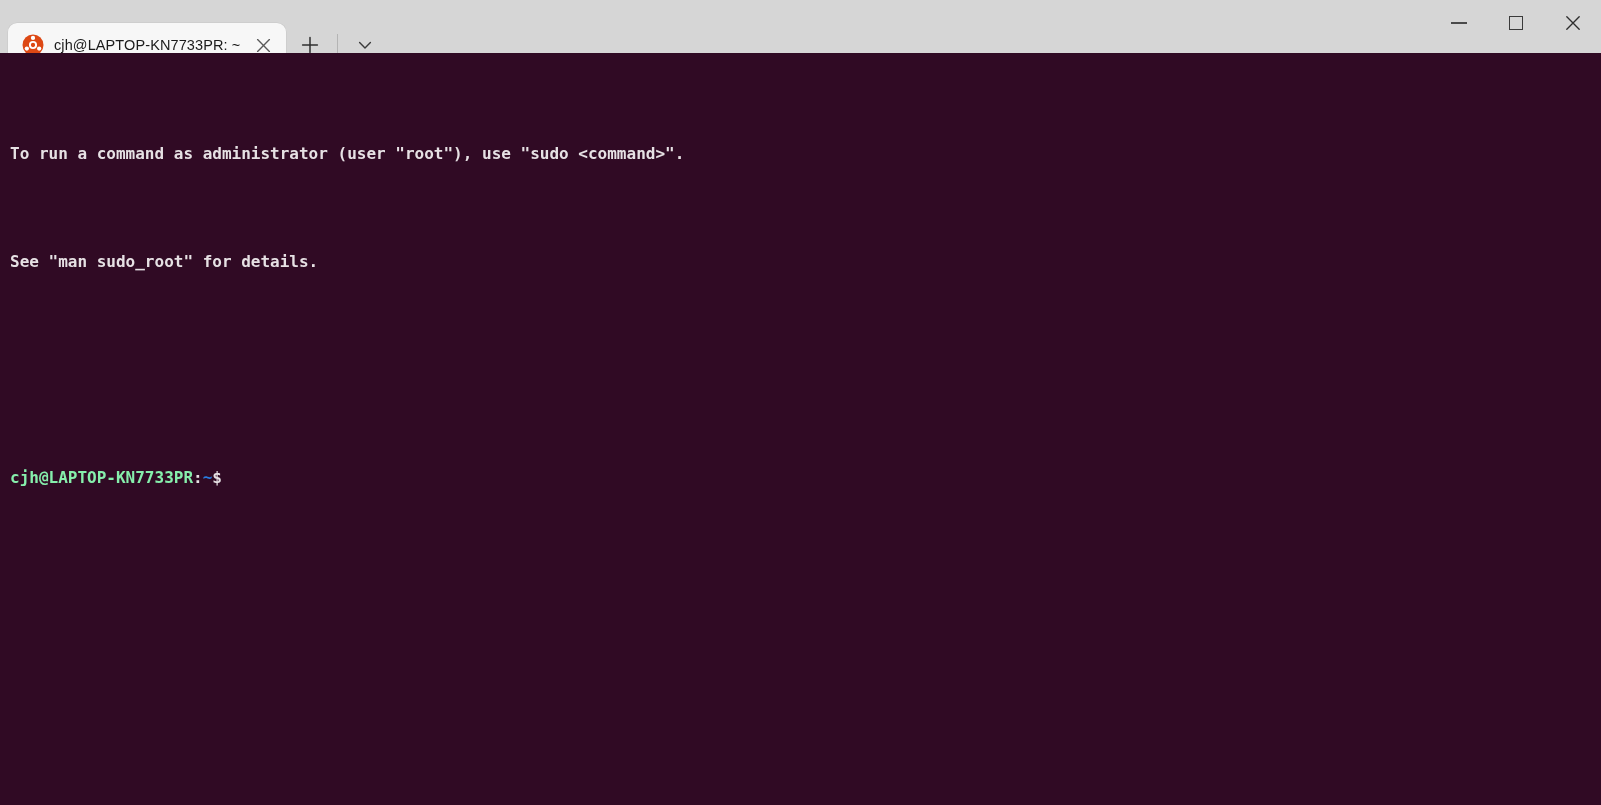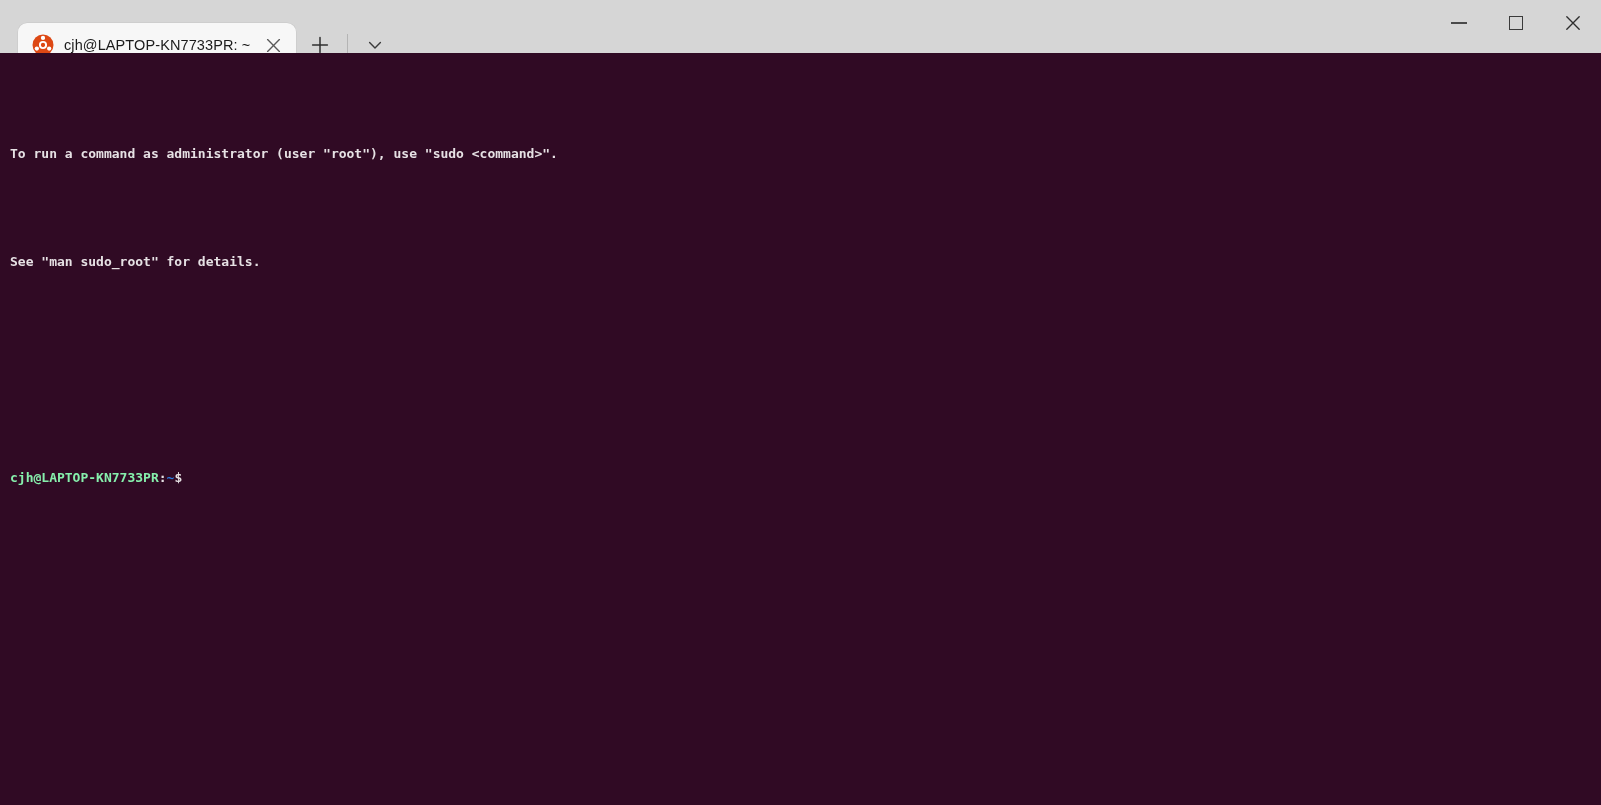--- a/index.html
+++ b/index.html
@@ -27,21 +27,21 @@
     left: 0;
     top: 0;
     width: 1601px;
     height: 53px;
     background: #d6d6d6;
     box-sizing: border-box;
   }
 
   .tabstrip {
     position: absolute;
-    left: 10px;
+    left: 0;
     top: 0;
     height: 67px;
     display: flex;
     align-items: flex-end;
   }
 
   .tab {
     position: relative;
     display: flex;
     align-items: center;
@@ -147,21 +147,21 @@
     width: 1601px;
     height: 752px;
     background: #300a24;
     overflow: hidden;
     padding: 6px 0 0 10px;
     box-sizing: border-box;
   }
 
   .term-screen {
     font-family: "DejaVu Sans Mono", "Liberation Mono", monospace;
-    font-size: 13px;
+    font-size: 16px;
     line-height: 27px;
     font-weight: 700;
     color: #e6e1e4;
     white-space: pre;
     letter-spacing: 0px;
   }
 
   .term-line { display: block; min-height: 27px; }
   .term-line.blank { height: 27px; }
 

